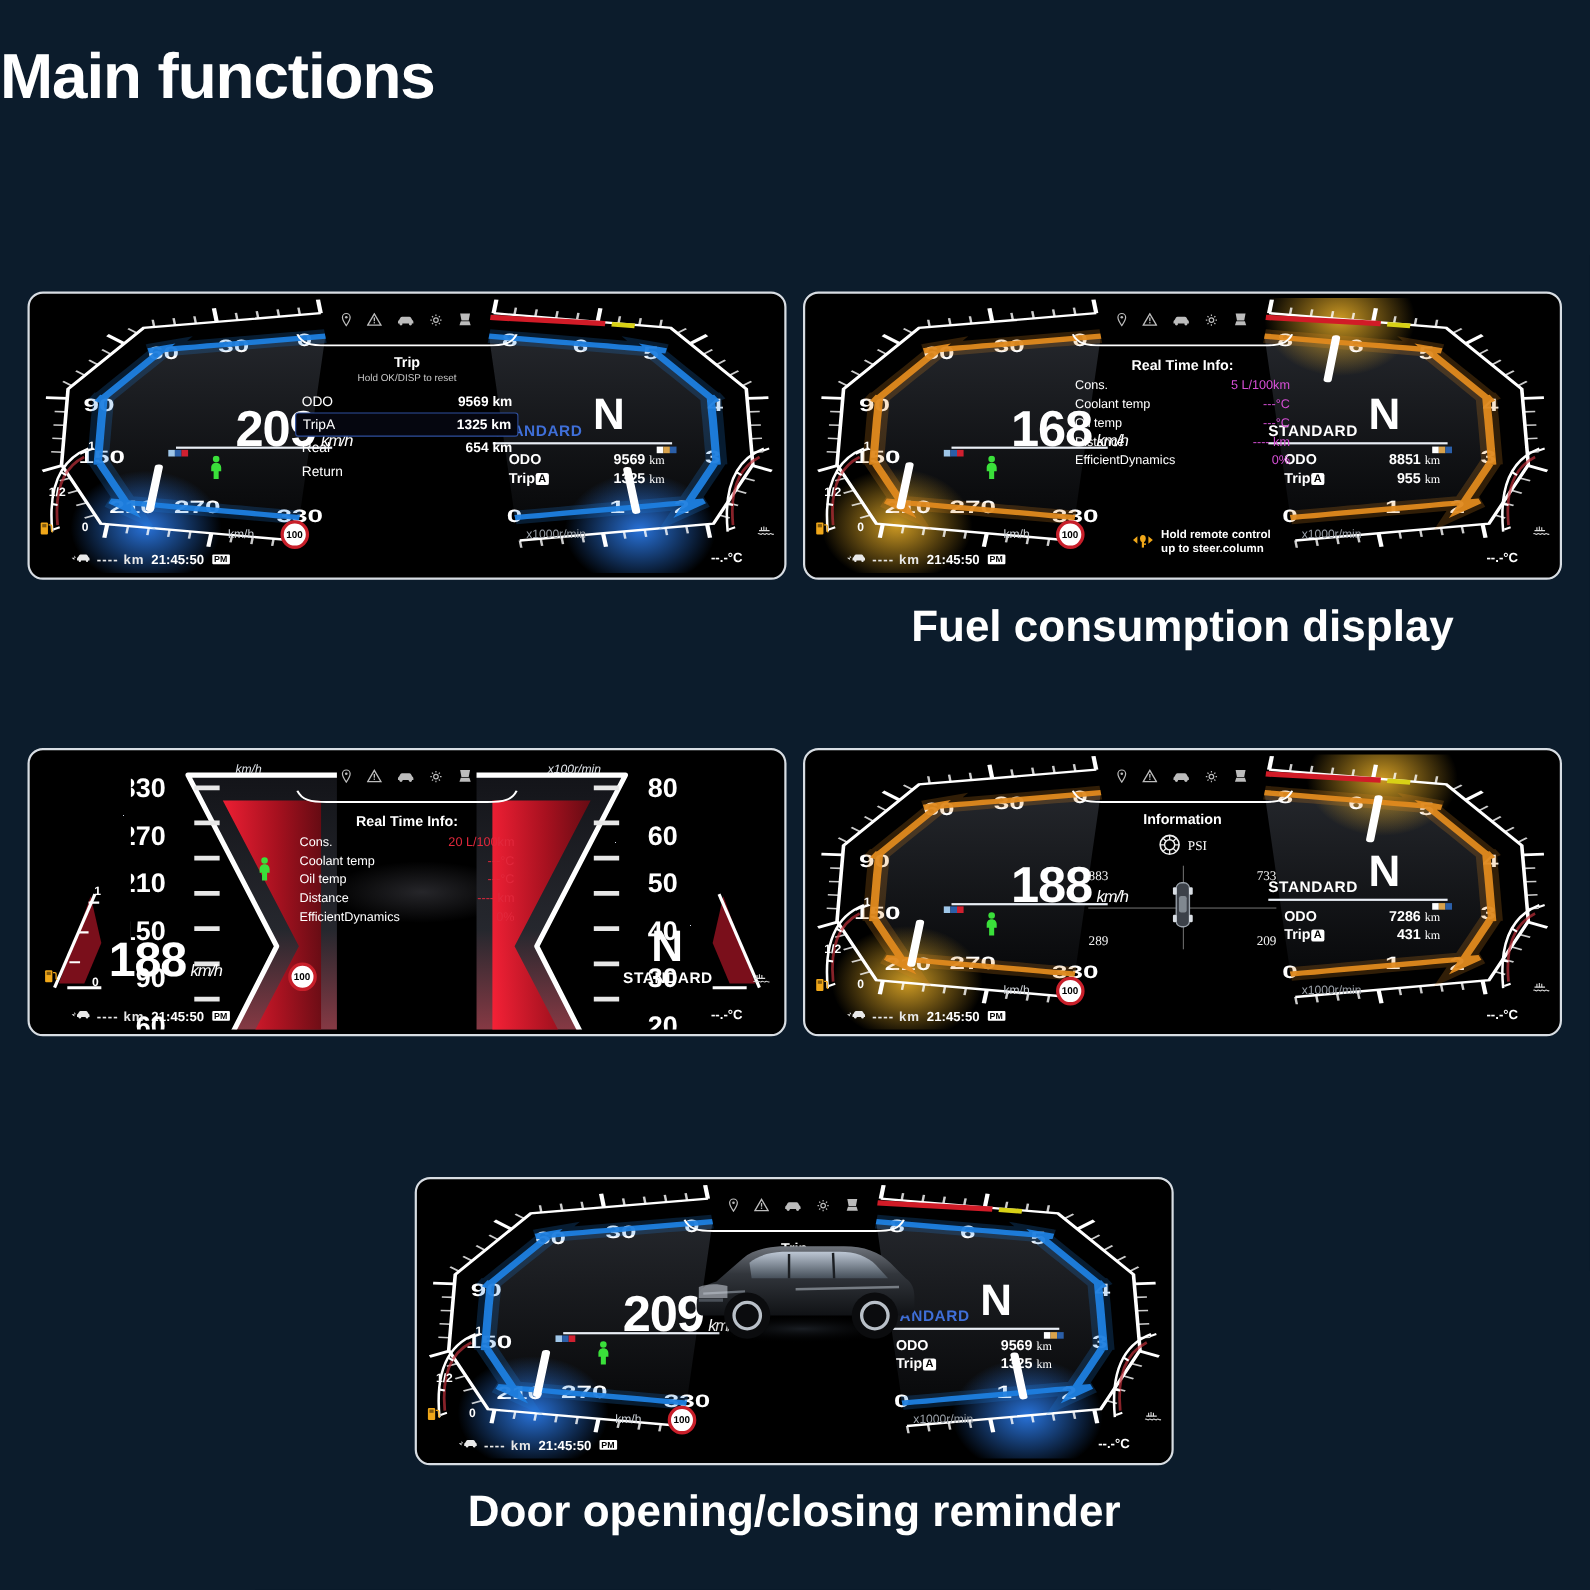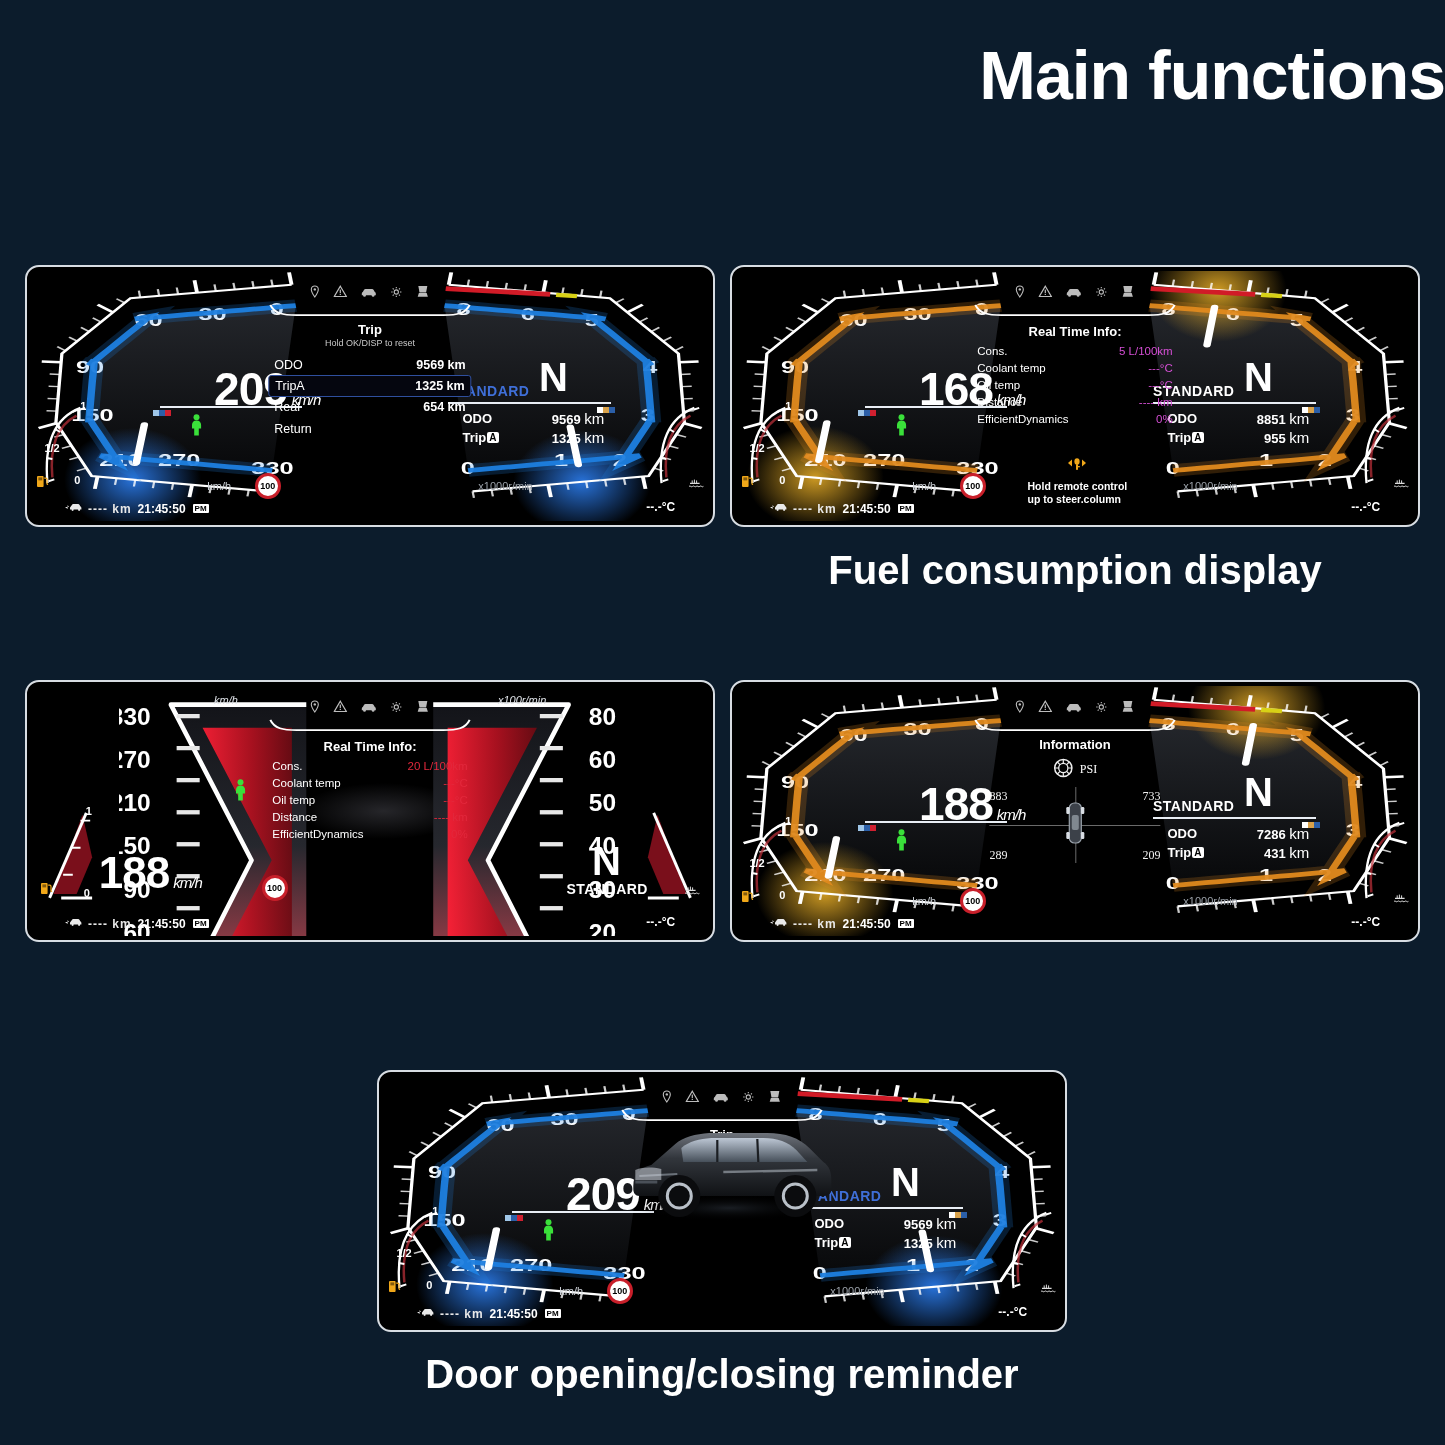--- a/index.html
+++ b/index.html
@@ -6,21 +6,21 @@
   html,body { background:#0b1b2b; }
   body {
     width:1445px; height:1445px;
     font-family:"Liberation Sans", sans-serif;
     color:#fff; overflow:hidden; position:relative;
   }
   .page { width:1445px; height:1445px; position:relative; background:#0c1c2c; }
 
   .main-title{
     position:absolute; top:36px; left:0; width:100%;
-    text-align:right; font-size:68px; font-weight:bold;
+    text-align:left; font-size:58px; font-weight:bold;
     letter-spacing:-1px; color:#ffffff;
   }
 
   
   .panel{
     position:absolute; background:#000;
     border:2px solid #d8dde3; border-radius:14px;
     overflow:hidden;
   }
   .screen{ position:absolute; inset:4px; background:#000; border-radius:10px; overflow:hidden; }
@@ -47,21 +47,21 @@
   .mstripe i{ display:inline-block; width:6px; height:6px; }
   .greenbot{ position:absolute; color:#38e038; font-size:22px; line-height:1; }
 
   .gearN{ position:absolute; font-size:40px; font-weight:bold; color:#fff; line-height:1; }
   .standard{ position:absolute; font-size:14px; font-weight:bold; letter-spacing:.5px; }
   .odoblk{ position:absolute; font-size:13px; font-weight:bold; }
   .odoblk table{ border-collapse:collapse; }
   .odoblk td{ padding:1px 5px; white-space:nowrap; }
   .odoblk td.k{ text-align:left; }
   .odoblk td.v{ text-align:right; font-weight:bold; }
-  .odoblk td.v span{ font-weight:normal; font-size:15px; }
+  .odoblk td.v span{ font-weight:normal; font-size:11px;font-family:Liberation Serif, serif; }
   .trA{ display:inline-block; background:#fff; color:#000; font-size:10px;
         padding:0 2px; border-radius:2px; margin-left:1px; font-weight:bold; vertical-align:1px;}
 
   
   .center{ position:absolute; left:50%; transform:translateX(-50%); top:5%; width:30%; text-align:center; }
   .iconrow{ display:flex; justify-content:center; gap:13px; align-items:center; height:18px; }
   .iconrow svg{ opacity:.85; }
   .swoosh{ width:100%; height:12px; }
   .ctitle{ font-size:13px; font-weight:bold; margin-top:2px; }
   .csub{ font-size:9px; color:#c9c9c9; margin-top:1px; }
@@ -87,21 +87,21 @@
   .tp-car{ position:absolute; left:50%; top:50%; transform:translate(-50%,-50%); }
 
   
   .botbar{ position:absolute; left:0; right:0; bottom:2%; height:24px; }
   .botleft{ position:absolute; left:5%; bottom:0; display:flex; align-items:center; gap:6px; font-size:12px; font-weight:bold; }
   .botright{ position:absolute; right:5%; bottom:2px; font-size:12px; font-weight:bold; }
   .pmbox{ display:inline-block; background:#fff; color:#000; font-size:8px; padding:0 2px; border-radius:1px; margin-left:1px; vertical-align:2px;}
   .dashkm{ color:#e8e8e8; font-weight:bold; letter-spacing:1px; }
 
   .hintbox{ position:absolute; display:flex; align-items:center; gap:6px;
-            font-size:10.5px; line-height:1.25; font-weight:bold;flex-direction:column; }
+            font-size:10.5px; line-height:1.25; font-weight:bold; }
 
   .speedlimit{ position:absolute; width:26px; height:26px; border-radius:50%;
      border:3px solid #c81f2a; background:#fff; color:#000; font-size:9px; font-weight:bold;
      display:flex; align-items:center; justify-content:center; }
 
   
   .sidegauge{ position:absolute; width:58px; height:92px; }
   .sidegauge.l{ left:0.5%; bottom:11%; }
   .sidegauge.r{ right:0.5%; bottom:11%; }
 

